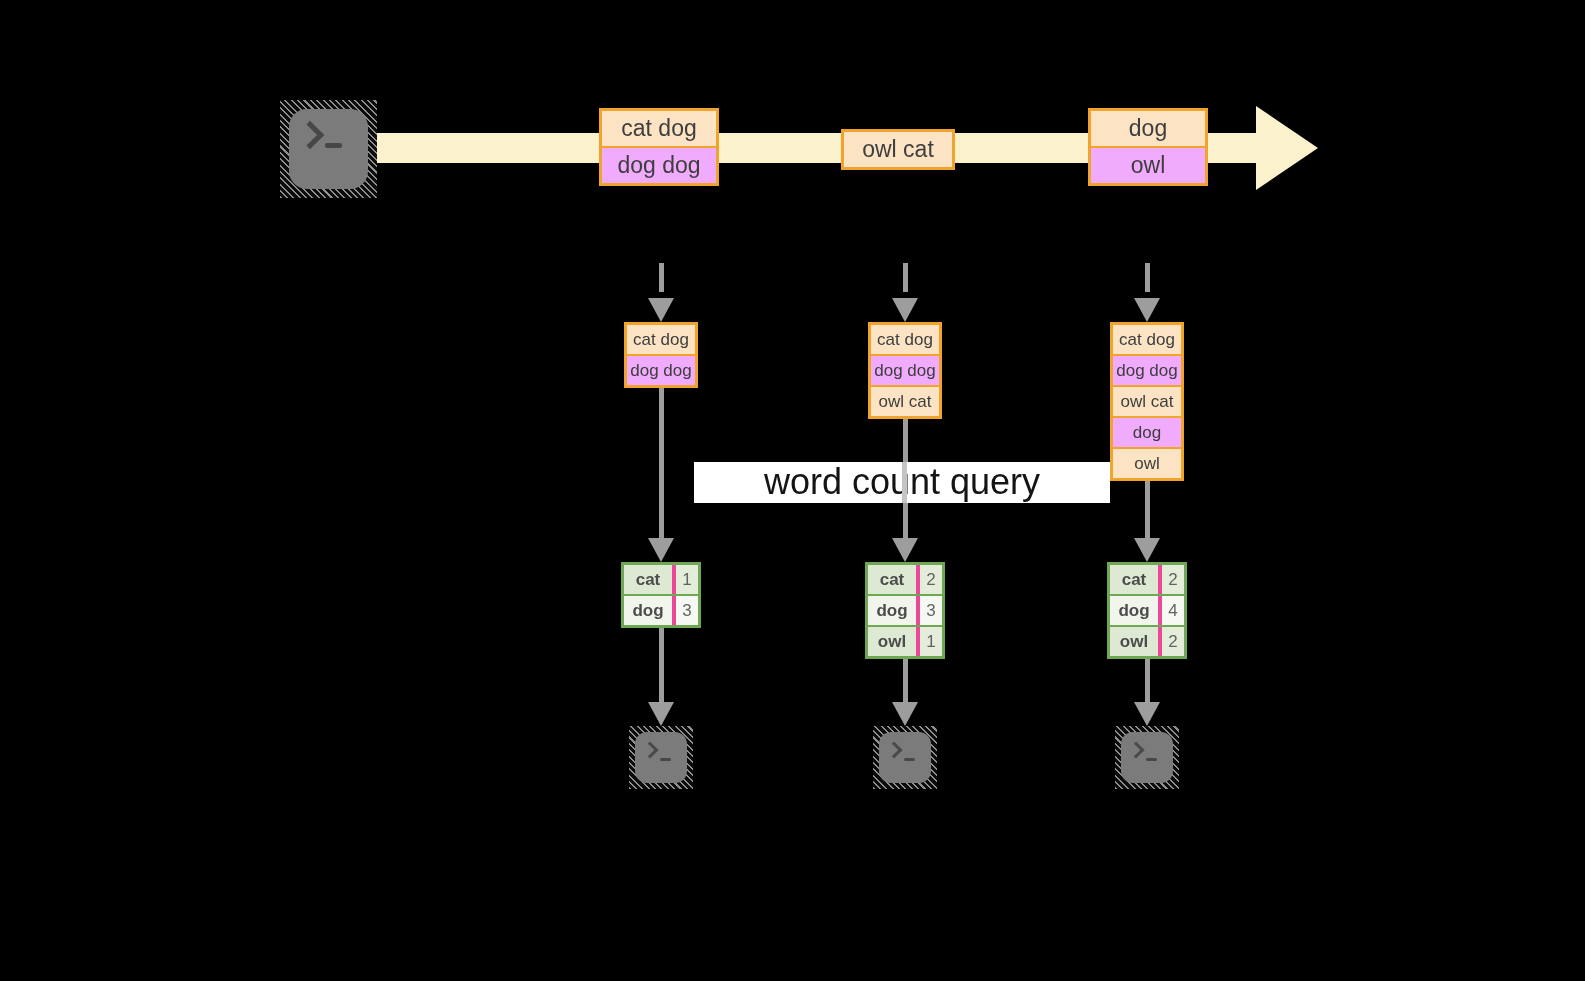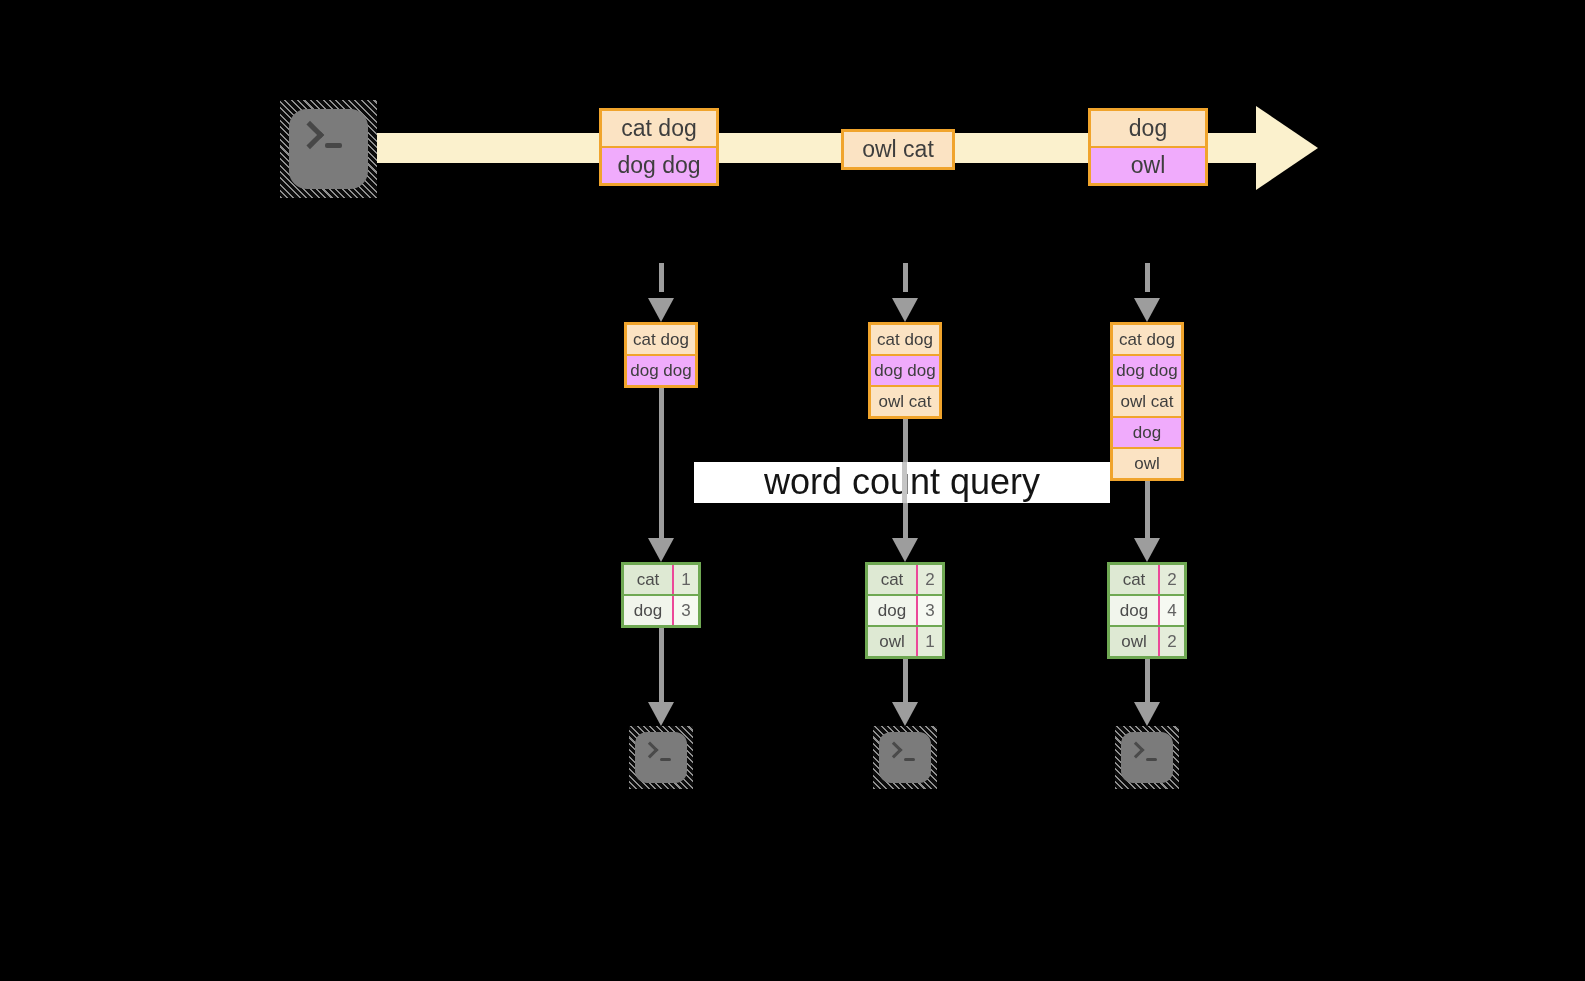--- a/index.html
+++ b/index.html
@@ -18,21 +18,21 @@
   .obox .row:last-child{border-bottom:none;}
   .row.dark{background:#fbe3c3;}
   .row.light{background:#f0abfc;}
   .trow{height:35px;font-size:23px;}
   .srow{height:29px;font-size:17px;}
   
   .gtable{position:absolute;z-index:3;border:3px solid #6fa853;box-sizing:border-box;width:80px;}
   .grow{display:flex;height:29px;border-bottom:2px solid #6fa853;}
   .grow:last-child{border-bottom:none;}
   .gcell{display:flex;align-items:center;justify-content:center;font-size:17px;color:#4c4c4c;}
-  .gcell-word{width:48px;border-right:2px solid #ec4899;}
+  .gcell-word{width:48px;border-right:4px solid #ec4899;font-weight:bold;}
   .gcell-num{flex:1;color:#636363;}
   .grow.dark .gcell-word{background:#dee9d3;}
   .grow.dark .gcell-num{background:#e4edda;}
   .grow.light .gcell-word{background:#f1f5ec;}
   .grow.light .gcell-num{background:#f6f9f2;}
   
   .vline{position:absolute;width:5px;background:#9d9d9d;z-index:1;}
   .vhead{position:absolute;width:0;height:0;z-index:1;
     border-left:13px solid transparent;border-right:13px solid transparent;border-top:24px solid #9d9d9d;}
   .vline-overlay{position:absolute;width:5px;background:#c5c5c5;z-index:2;}

